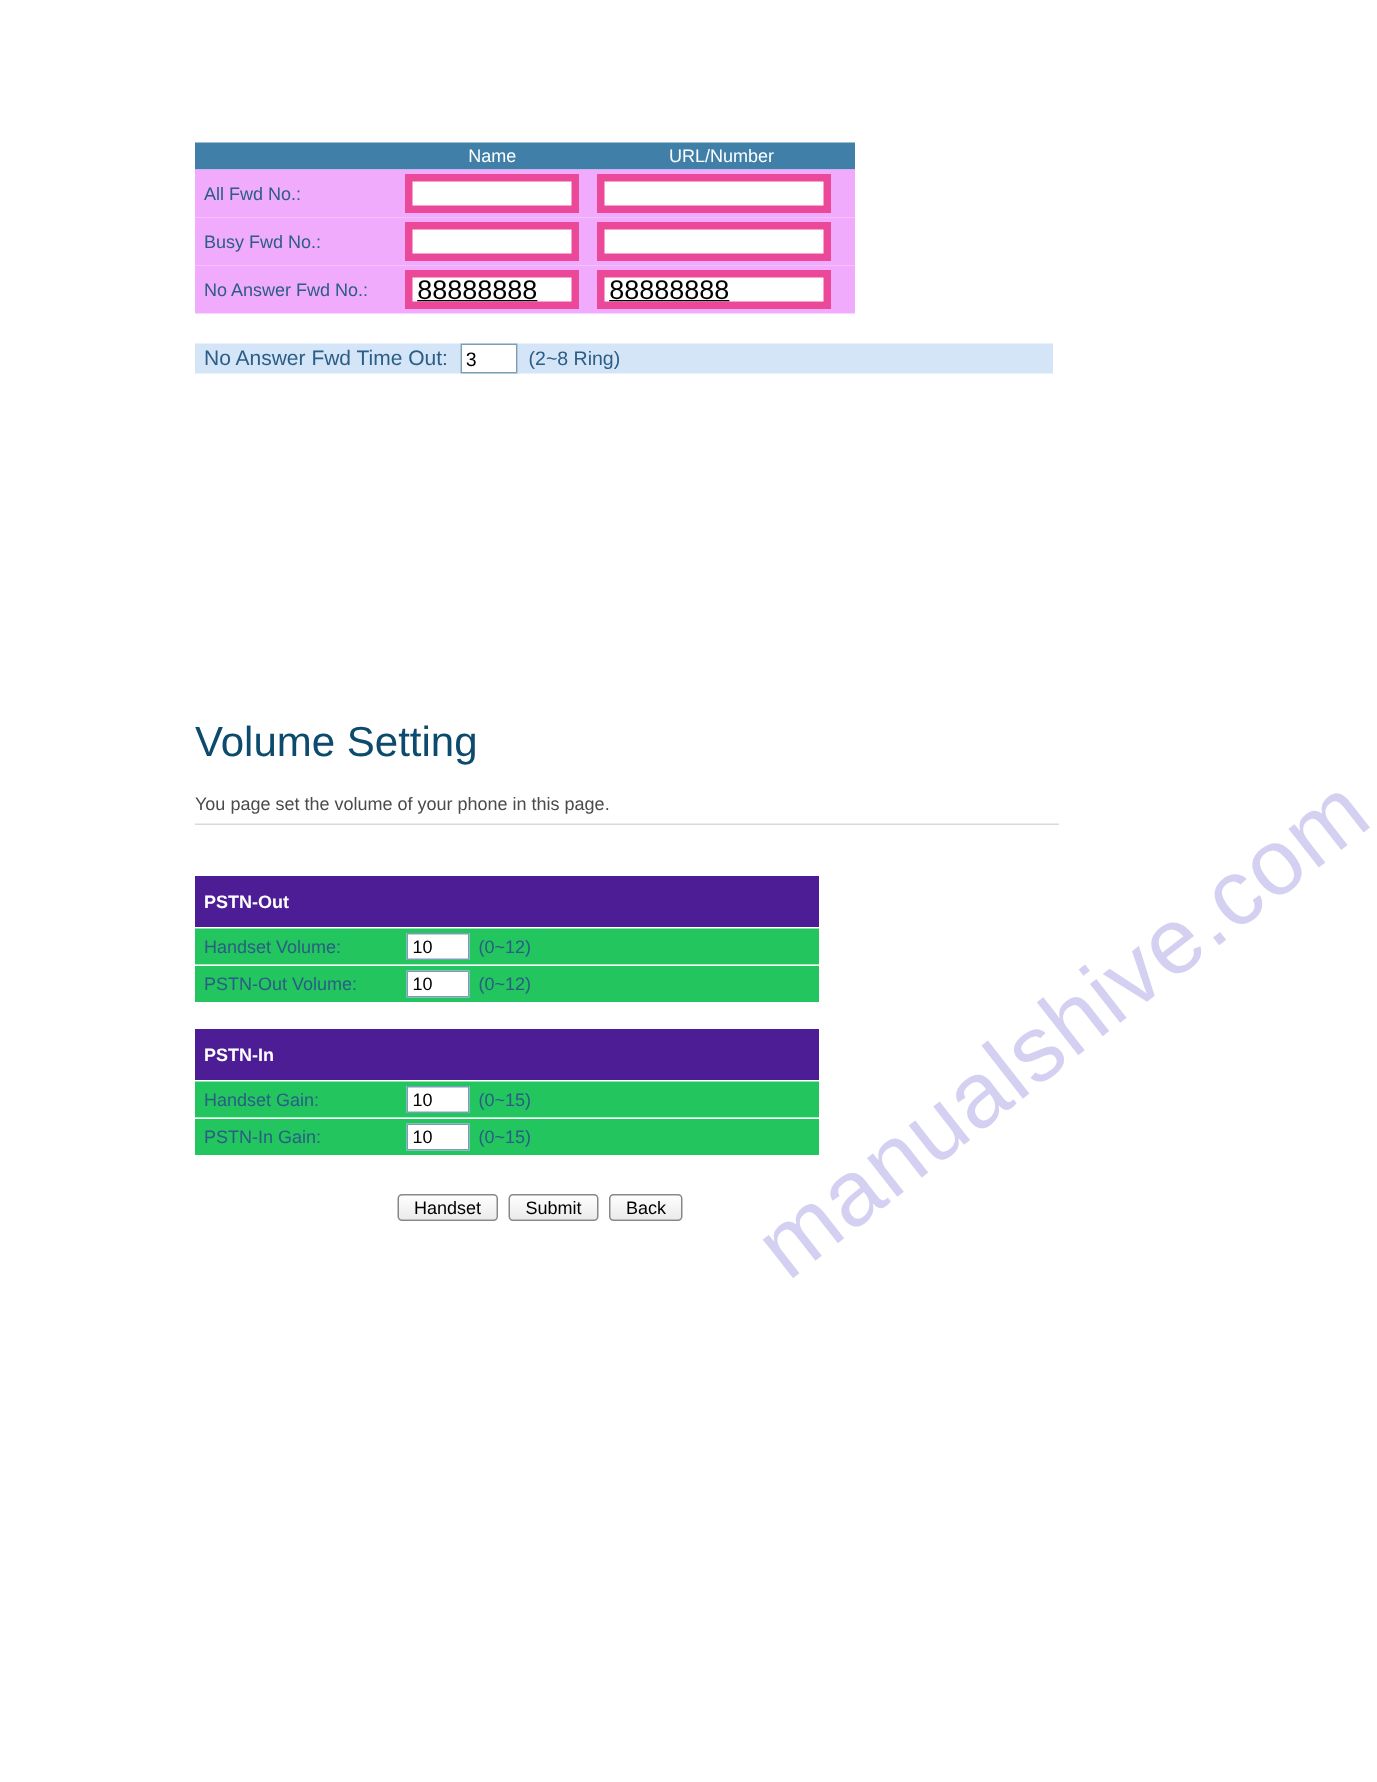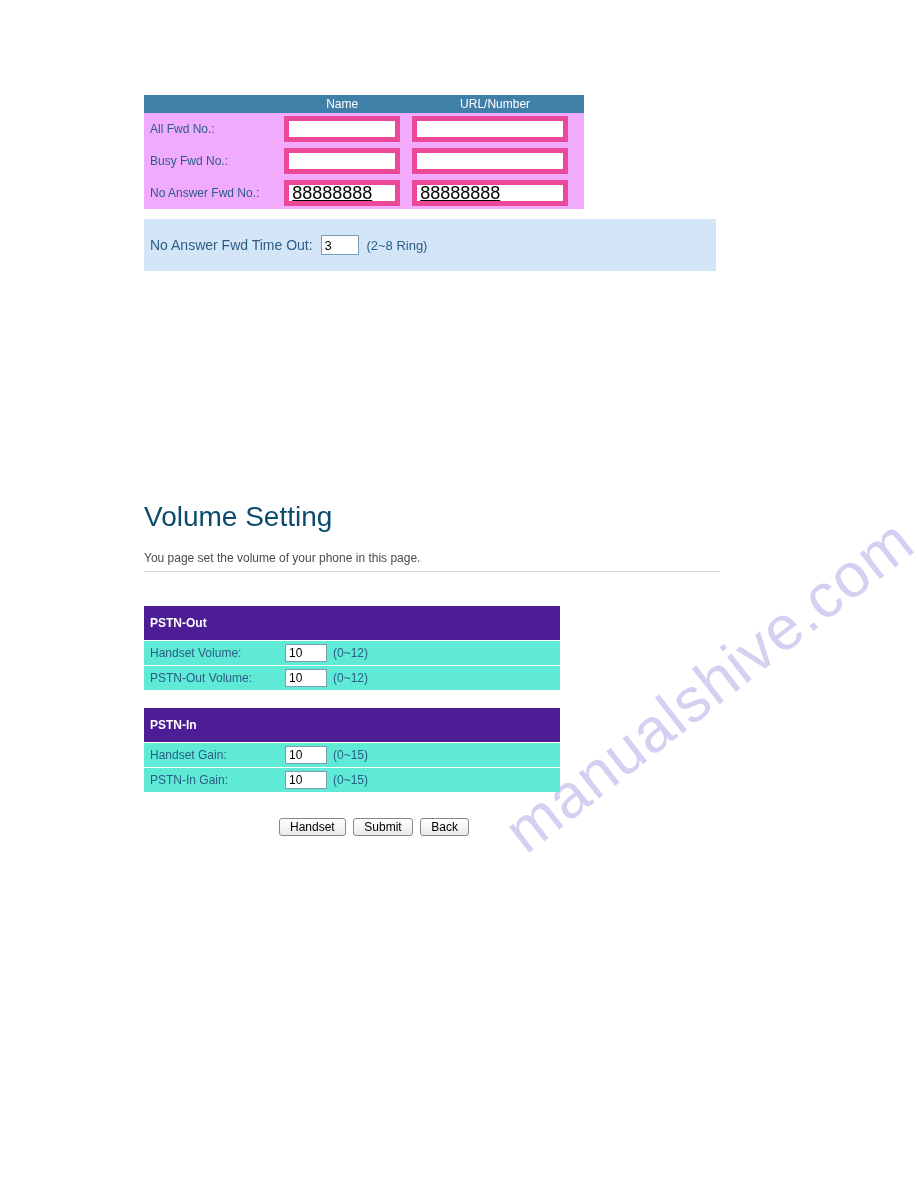--- a/index.html
+++ b/index.html
@@ -8,21 +8,21 @@
     background: #ffffff;
     font-family: Arial, Helvetica, sans-serif;
     font-size: 13px;
     color: #000;
     width: 918px;
     height: 1188px;
     position: relative;
   }
   .page {
     position: absolute;
-    left: 144px;
+    left: 130px;
     top: 95px;
     width: 572px;
   }
 
   
   table.fwd {
     border-collapse: collapse;
     width: 440px;
   }
   .fwd th {
@@ -48,24 +48,24 @@
     width: 100px;
     height: 16px;
     border: 5px solid #ec4899;
     font-size: 18px;
     padding: 0 3px;
     text-decoration: underline;
   }
   .fwd td.input-cell.url input { width: 140px; }
 
   .timeout-row {
-    margin-top: 10px;
+    margin-top: 20px;
     width: 560px;
     background: #d4e5f7;
-    padding: 16px 6px;
+    padding: 0 6px;
     color: #2b5d86;
     font-size: 14px;
   }
   .timeout-row input {
     width: 30px;
     height: 18px;
     border: 1px solid #7a9db8;
     font-size: 13px;
     text-align: left;
     margin: 0 4px;
@@ -94,21 +94,21 @@
   }
   .section + .section { margin-top: 18px; }
   .section-header {
     background: #4c1d95;
     color: #fff;
     font-weight: bold;
     font-size: 12px;
     padding: 10px 6px;
   }
   .section-row {
-    background: #5eead4;
+    background: #22c55e;
     color: #2b5d86;
     font-size: 12px;
     padding: 3px 6px;
     display: flex;
     align-items: center;
     border-top: 1px solid #ffffff;
   }
   .section-row .lbl { width: 135px; }
   .section-row input {
     width: 34px;

